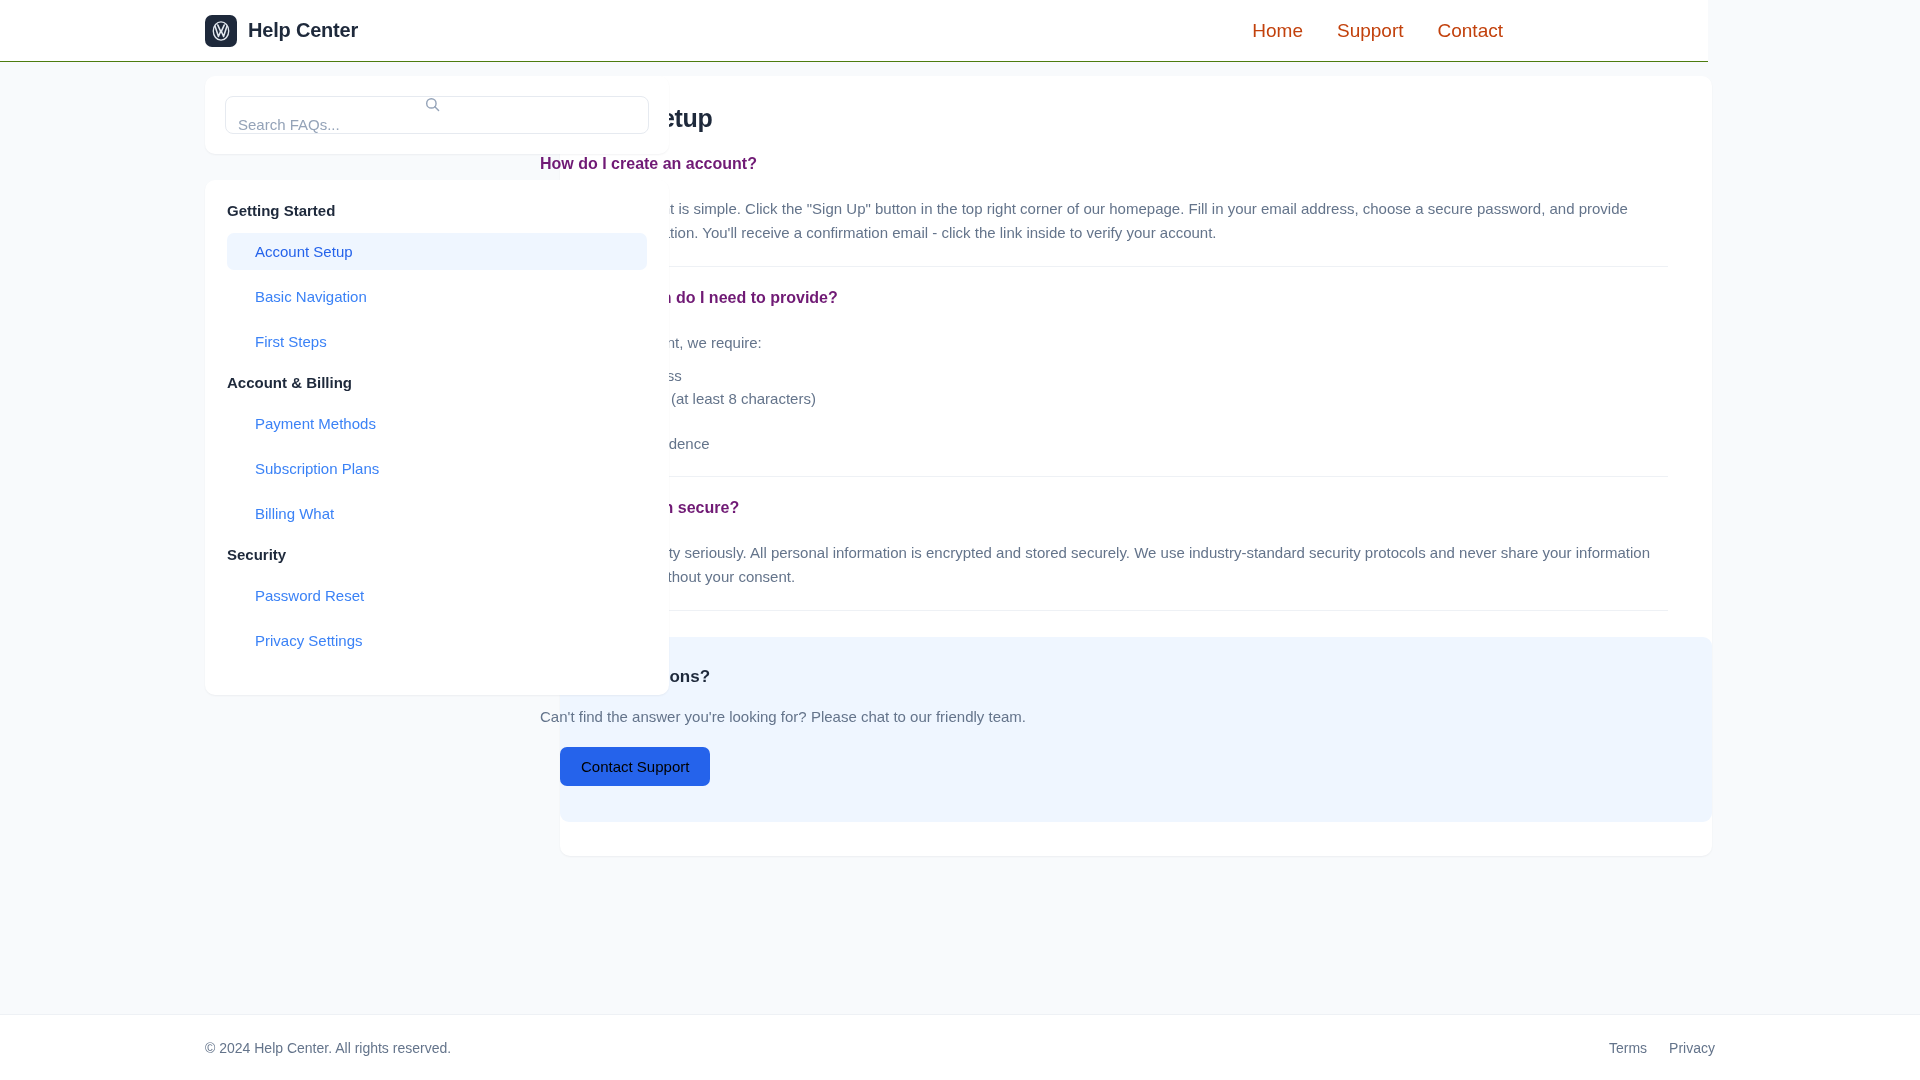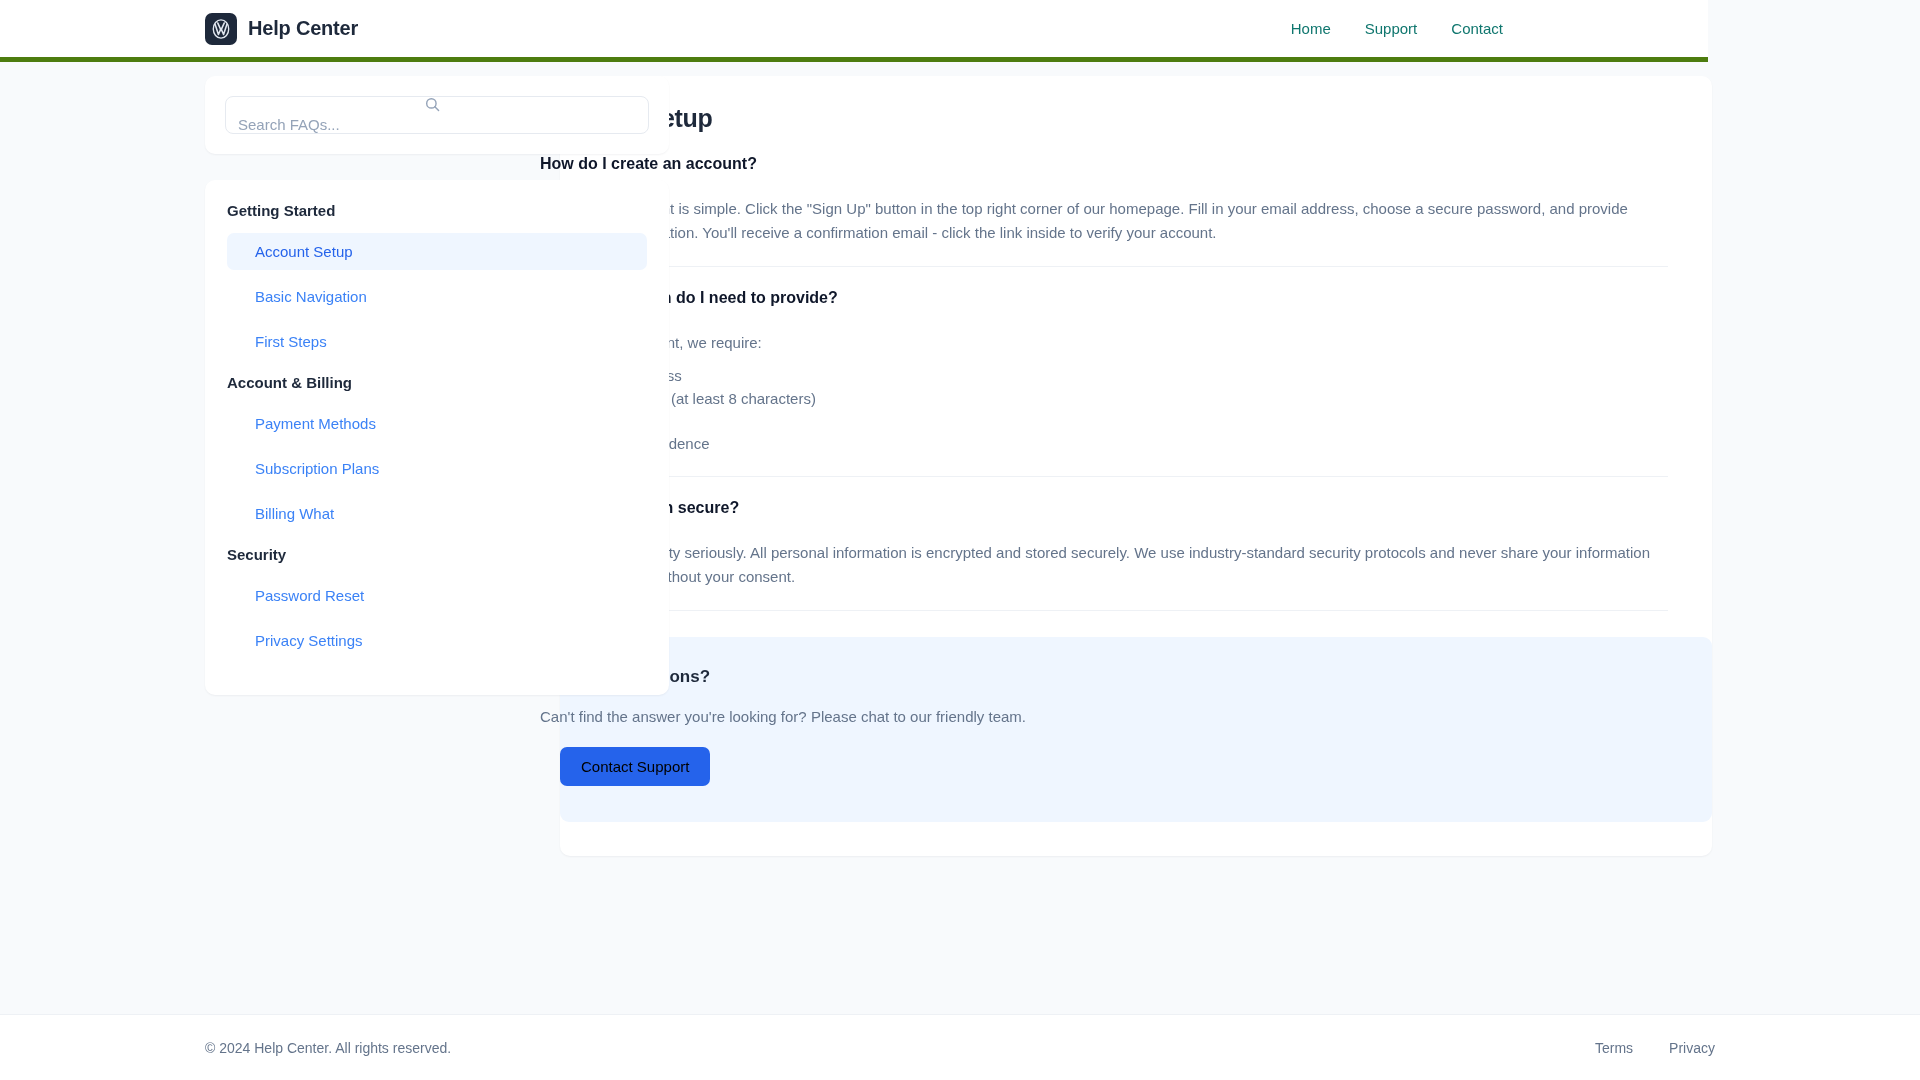--- a/index.html
+++ b/index.html
@@ -8,37 +8,37 @@
     font-family: "Liberation Sans", sans-serif;
     background: #f8fafc;
     overflow: hidden;
   }
 
   
   .header {
     position: absolute; top: 0; left: 0;
     width: 1708px; height: 62px;
     background: #ffffff;
-    border-bottom: 5px solid #4d7c0f;
+    border-bottom: 1px solid #4d7c0f;
     display: flex; align-items: center; text-decoration: underline;
   }
   .brand { position: absolute; left: 205px; display: flex; align-items: center; gap: 11px; }
   .logo-badge {
     width: 32px; height: 32px; border-radius: 7px;
     background: #1e293b;
     display: flex; align-items: center; justify-content: center;
     flex: none;
   }
   .brand-title {
     font-size: 20px; font-weight: bold; color: #1e293b;
     letter-spacing: -0.2px;
   }
   .topnav { position: absolute; right: 205px; display: flex; align-items: center; gap: 34px; }
   .topnav a {
-    font-size: 15px; color: #0f766e; text-decoration: none;
+    font-size: 19px; color: #c2410c; text-decoration: none;
   }
 
   
   .canvas { position: absolute; top: 62px; left: 0; width: 1920px; height: 952px; }
 
   
   .main-card {
     position: absolute;
     left: 560px; top: 14px;
     width: 1152px;
@@ -50,21 +50,21 @@
   }
   .main-title {
     font-size: 25px; font-weight: bold; color: #1e293b;
     letter-spacing: -0.3px;
     margin-left: -64px;
     margin-bottom: 22px;
   }
   .faq-item { padding-bottom: 20px; border-bottom: 1px solid #eef1f5; margin-bottom: 22px; }
   .faq-item:last-of-type { margin-bottom: 0; }
   .faq-q {
-    font-size: 16px; font-weight: bold; color: #0f172a;
+    font-size: 16px; font-weight: bold; color: #701a75;
     margin-left: -64px;
     margin-bottom: 24px;
   }
   .faq-a {
     font-size: 15px; color: #64748b; line-height: 1.62;
     margin-left: -64px;
   }
   .faq-list { list-style: none; margin-top: 10px; margin-left: -64px; }
   .faq-list li { font-size: 15px; color: #64748b; line-height: 1.52; }
 
@@ -137,21 +137,21 @@
 
   
   .footer {
     position: absolute; bottom: 0; left: 0;
     width: 1920px; height: 66px;
     background: #ffffff;
     border-top: 1px solid #eef1f5;
     display: flex; align-items: center;
   }
   .footer-copy { position: absolute; left: 205px; font-size: 14px; color: #64748b; }
-  .footer-links { position: absolute; right: 205px; display: flex; gap: 36px; justify-content: center; }
+  .footer-links { position: absolute; right: 205px; display: flex; gap: 22px; justify-content: center; }
   .footer-links a { font-size: 14px; color: #64748b; text-decoration: none; }
 </style>
 </head>
 <body>
 
 <div class="header">
   <div class="brand">
     <span class="logo-badge">
       <svg width="22" height="22" viewBox="0 0 24 24">
         <ellipse cx="12" cy="12" rx="8.4" ry="10" fill="none" stroke="#e2e8f0" stroke-width="1.5"></ellipse>

